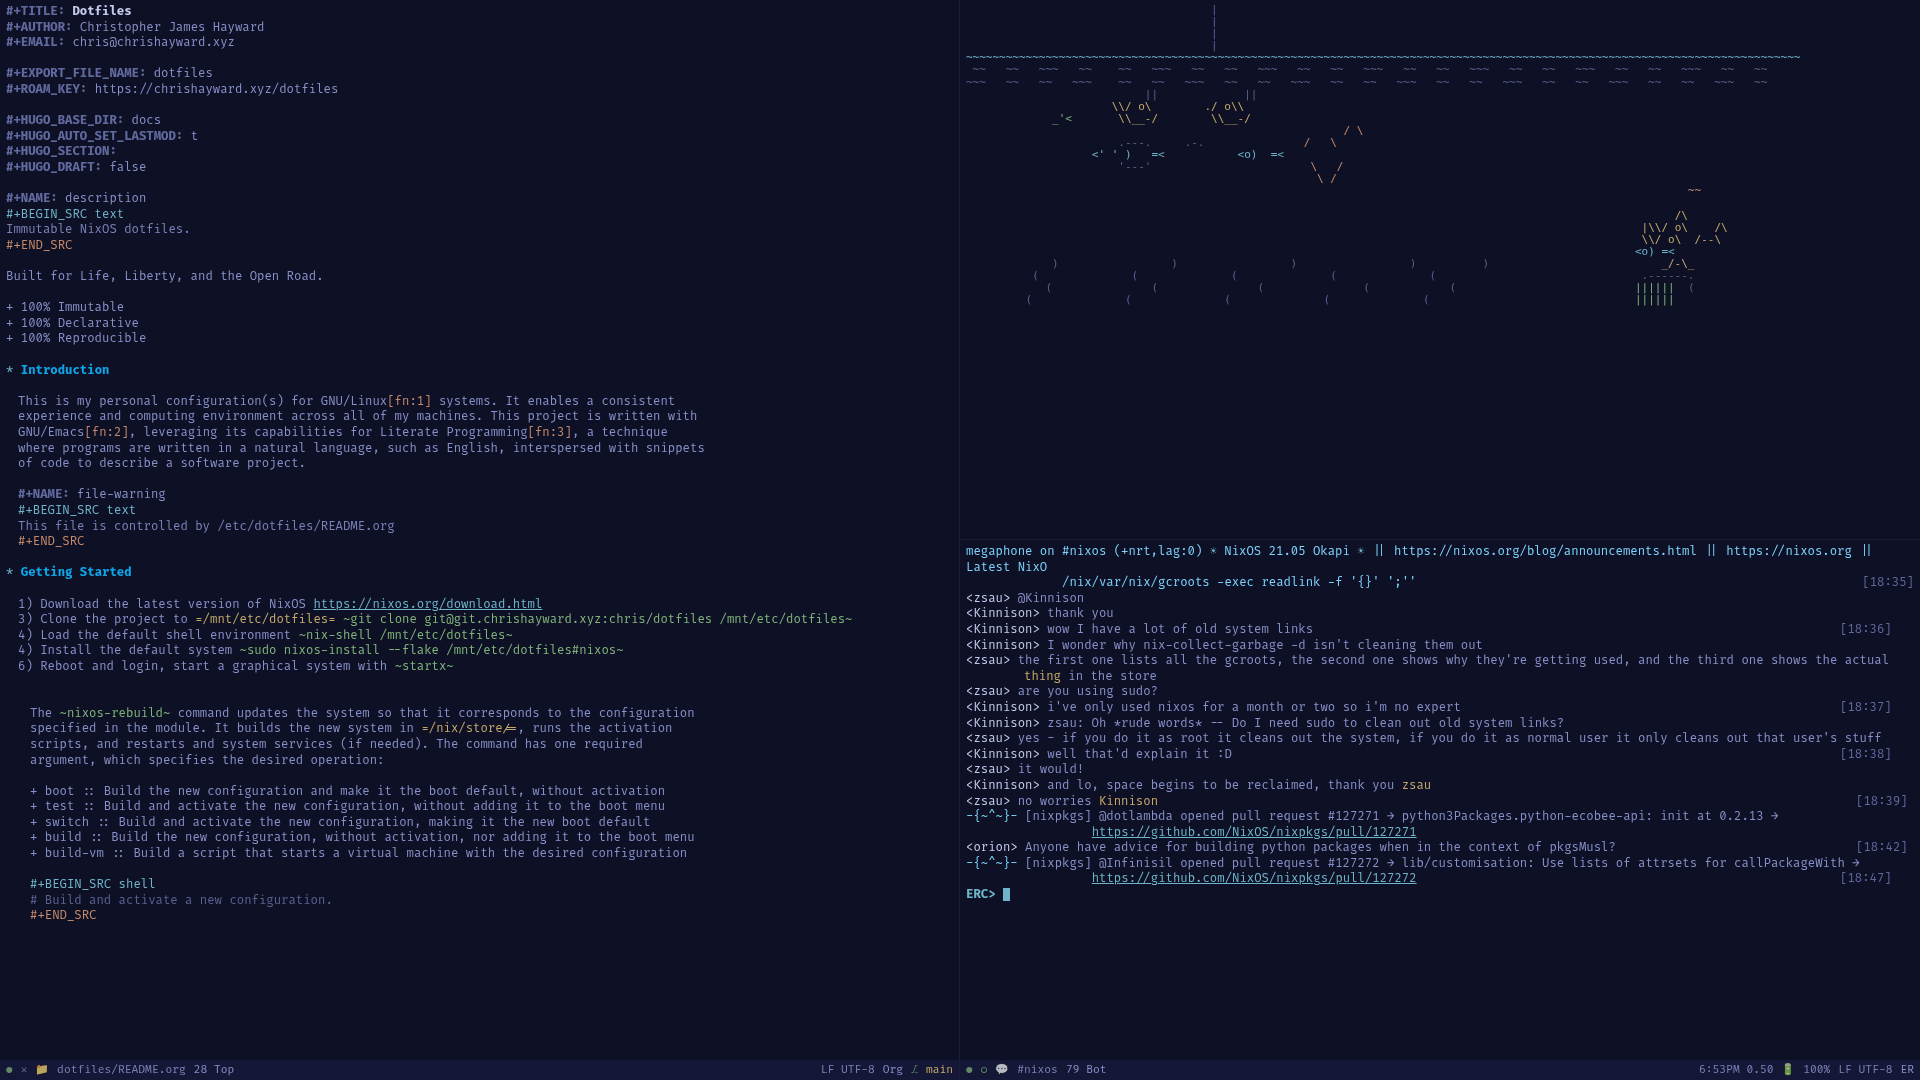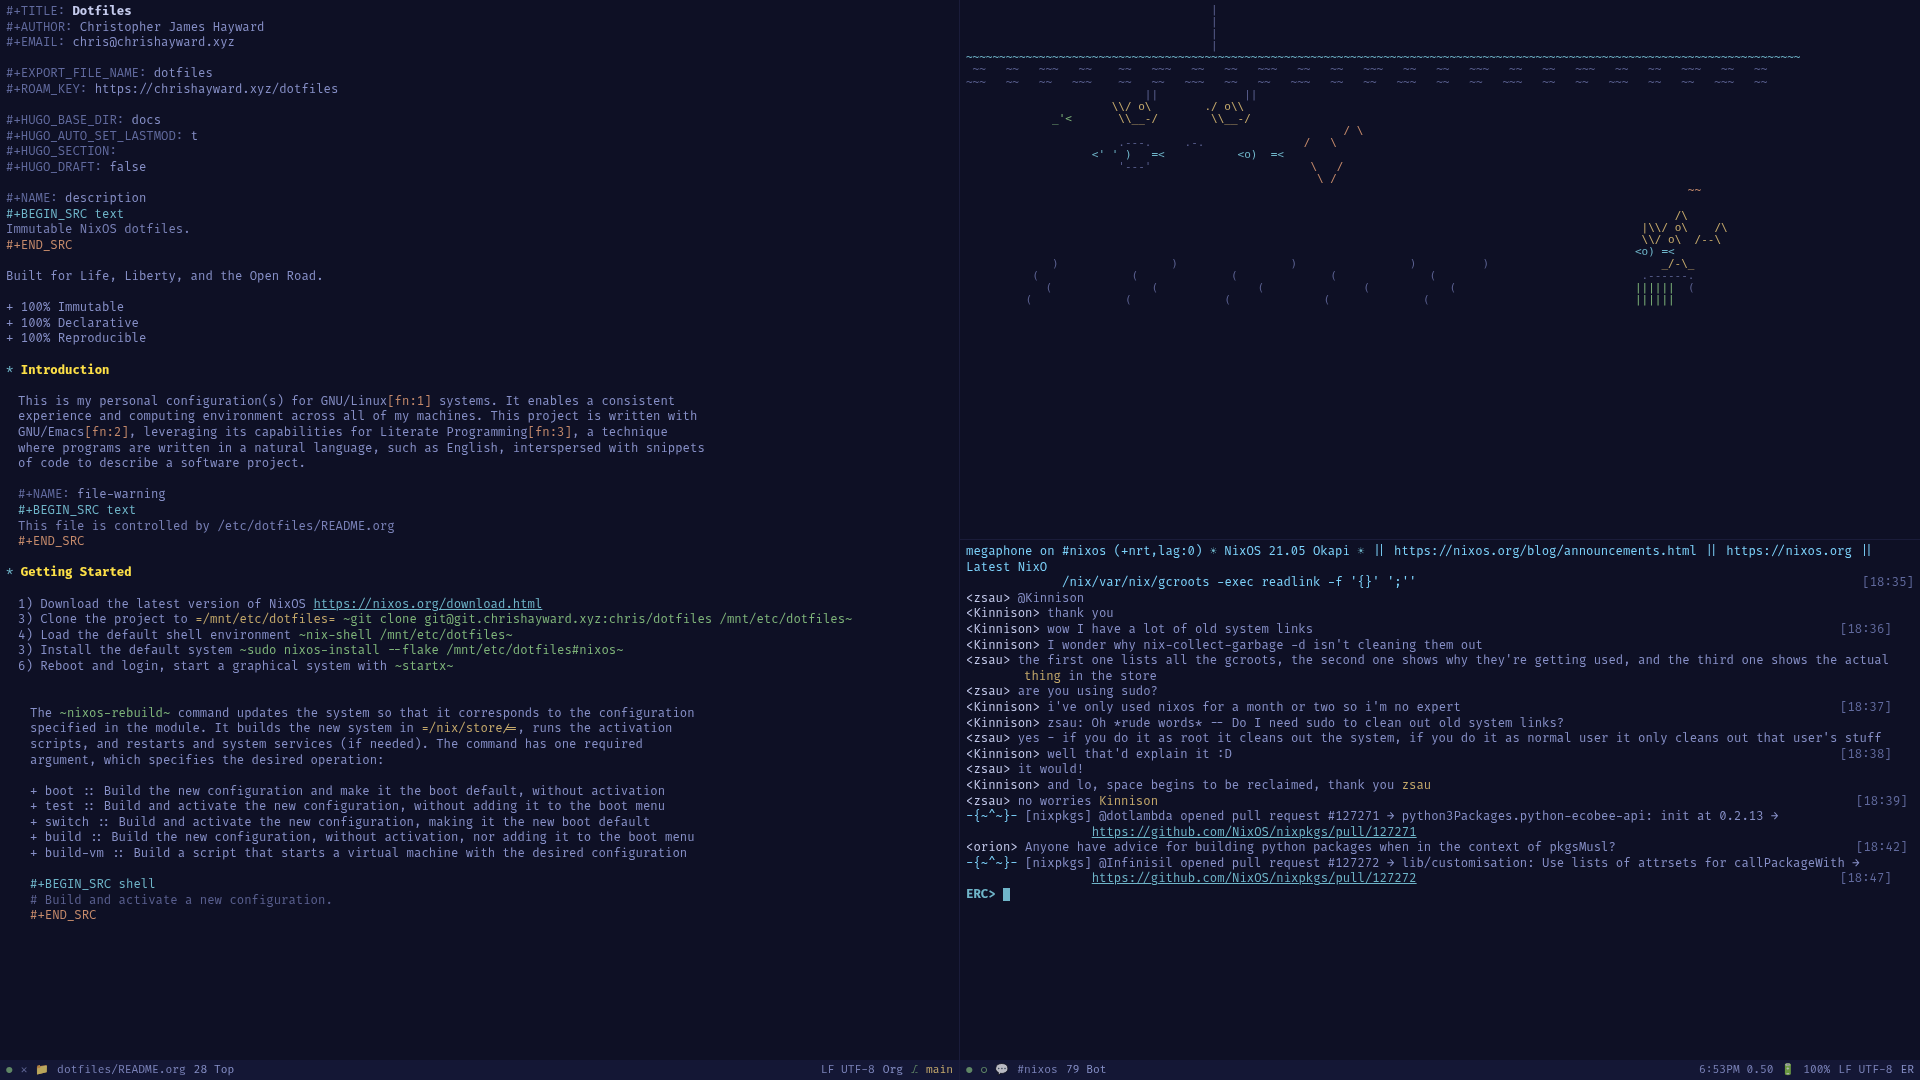--- a/index.html
+++ b/index.html
@@ -31,24 +31,24 @@
   background: #141735;
   color: #7a82b8;
   display: flex;
   align-items: center;
   padding: 0 6px;
   font-size: 11px;
   gap: 8px;
 }
 .modeline-right { margin-left: auto; display: flex; gap: 8px; }
 
-.kw { color: #616a9e; }
+.kw { color: #616a9e; font-weight: bold; }
 .title { color: #c5cbed; font-weight: bold; }
 .val { color: #8790c8; }
-.heading { color: #fde047; font-weight: bold; margin-top: 40px; }
+.heading { color: #0ea5e9; font-weight: bold; margin-top: 40px; }
 .star { color: #6fb5c9; }
 .link { color: #6fb5c9; text-decoration: underline; }
 .fn { color: #c58a6b; }
 .src { color: #7a82b8; }
 .srcdir { color: #6fb5c9; }
 .srcend { color: #c58a6b; }
 .path { color: #c5a96b; }
 .cmd { color: #7fb57a; }
 .flake { color: #c58a6b; }
 .host { color: #c5cbed; }
@@ -127,21 +127,21 @@
   <div class="line indent"><span class="kw">#+NAME:</span> <span class="val">file-warning</span></div>
   <div class="line indent"><span class="srcdir">#+BEGIN_SRC text</span></div>
   <div class="line indent"><span class="src">This file is controlled by /etc/dotfiles/README.org</span></div>
   <div class="line indent"><span class="srcend">#+END_SRC</span></div>
   <div class="line">&nbsp;</div>
   <div class="line"><span class="star">* </span><span class="heading">Getting Started</span></div>
   <div class="line">&nbsp;</div>
   <div class="line indent"><span>1) Download the latest version of NixOS </span><span class="link">https://nixos.org/download.html</span></div>
   <div class="line indent"><span>3) Clone the project to </span><span class="path">=/mnt/etc/dotfiles=</span> <span class="cmd">~git clone git@git.chrishayward.xyz:chris/dotfiles /mnt/etc/dotfiles~</span></div>
   <div class="line indent"><span>4) Load the default shell environment </span><span class="cmd">~nix-shell /mnt/etc/dotfiles~</span></div>
-  <div class="line indent"><span>3) Install the default system </span><span class="cmd">~sudo nixos-install --flake /mnt/etc/dotfiles#nixos~</span></div>
+  <div class="line indent"><span>4) Install the default system </span><span class="cmd">~sudo nixos-install --flake /mnt/etc/dotfiles#nixos~</span></div>
   <div class="line indent"><span>6) Reboot and login, start a graphical system with </span><span class="cmd">~startx~</span></div>
   <div class="line">&nbsp;</div>
   <div class="line">&nbsp;</div>
   <div class="indent2" style="white-space:normal;max-width:700px;">
     <span>The </span><span class="cmd">~nixos-rebuild~</span><span> command updates the system so that it corresponds to the configuration specified in the module. It builds the new system in </span><span class="path">=/nix/store/=</span><span>, runs the activation scripts, and restarts and system services (if needed). The command has one required argument, which specifies the desired operation:</span>
   </div>
   <div class="line">&nbsp;</div>
   <div class="line indent2"><span>+ boot :: Build the new configuration and make it the boot default, without activation</span></div>
   <div class="line indent2"><span>+ test :: Build and activate the new configuration, without adding it to the boot menu</span></div>
   <div class="line indent2"><span>+ switch :: Build and activate the new configuration, making it the new boot default</span></div>

